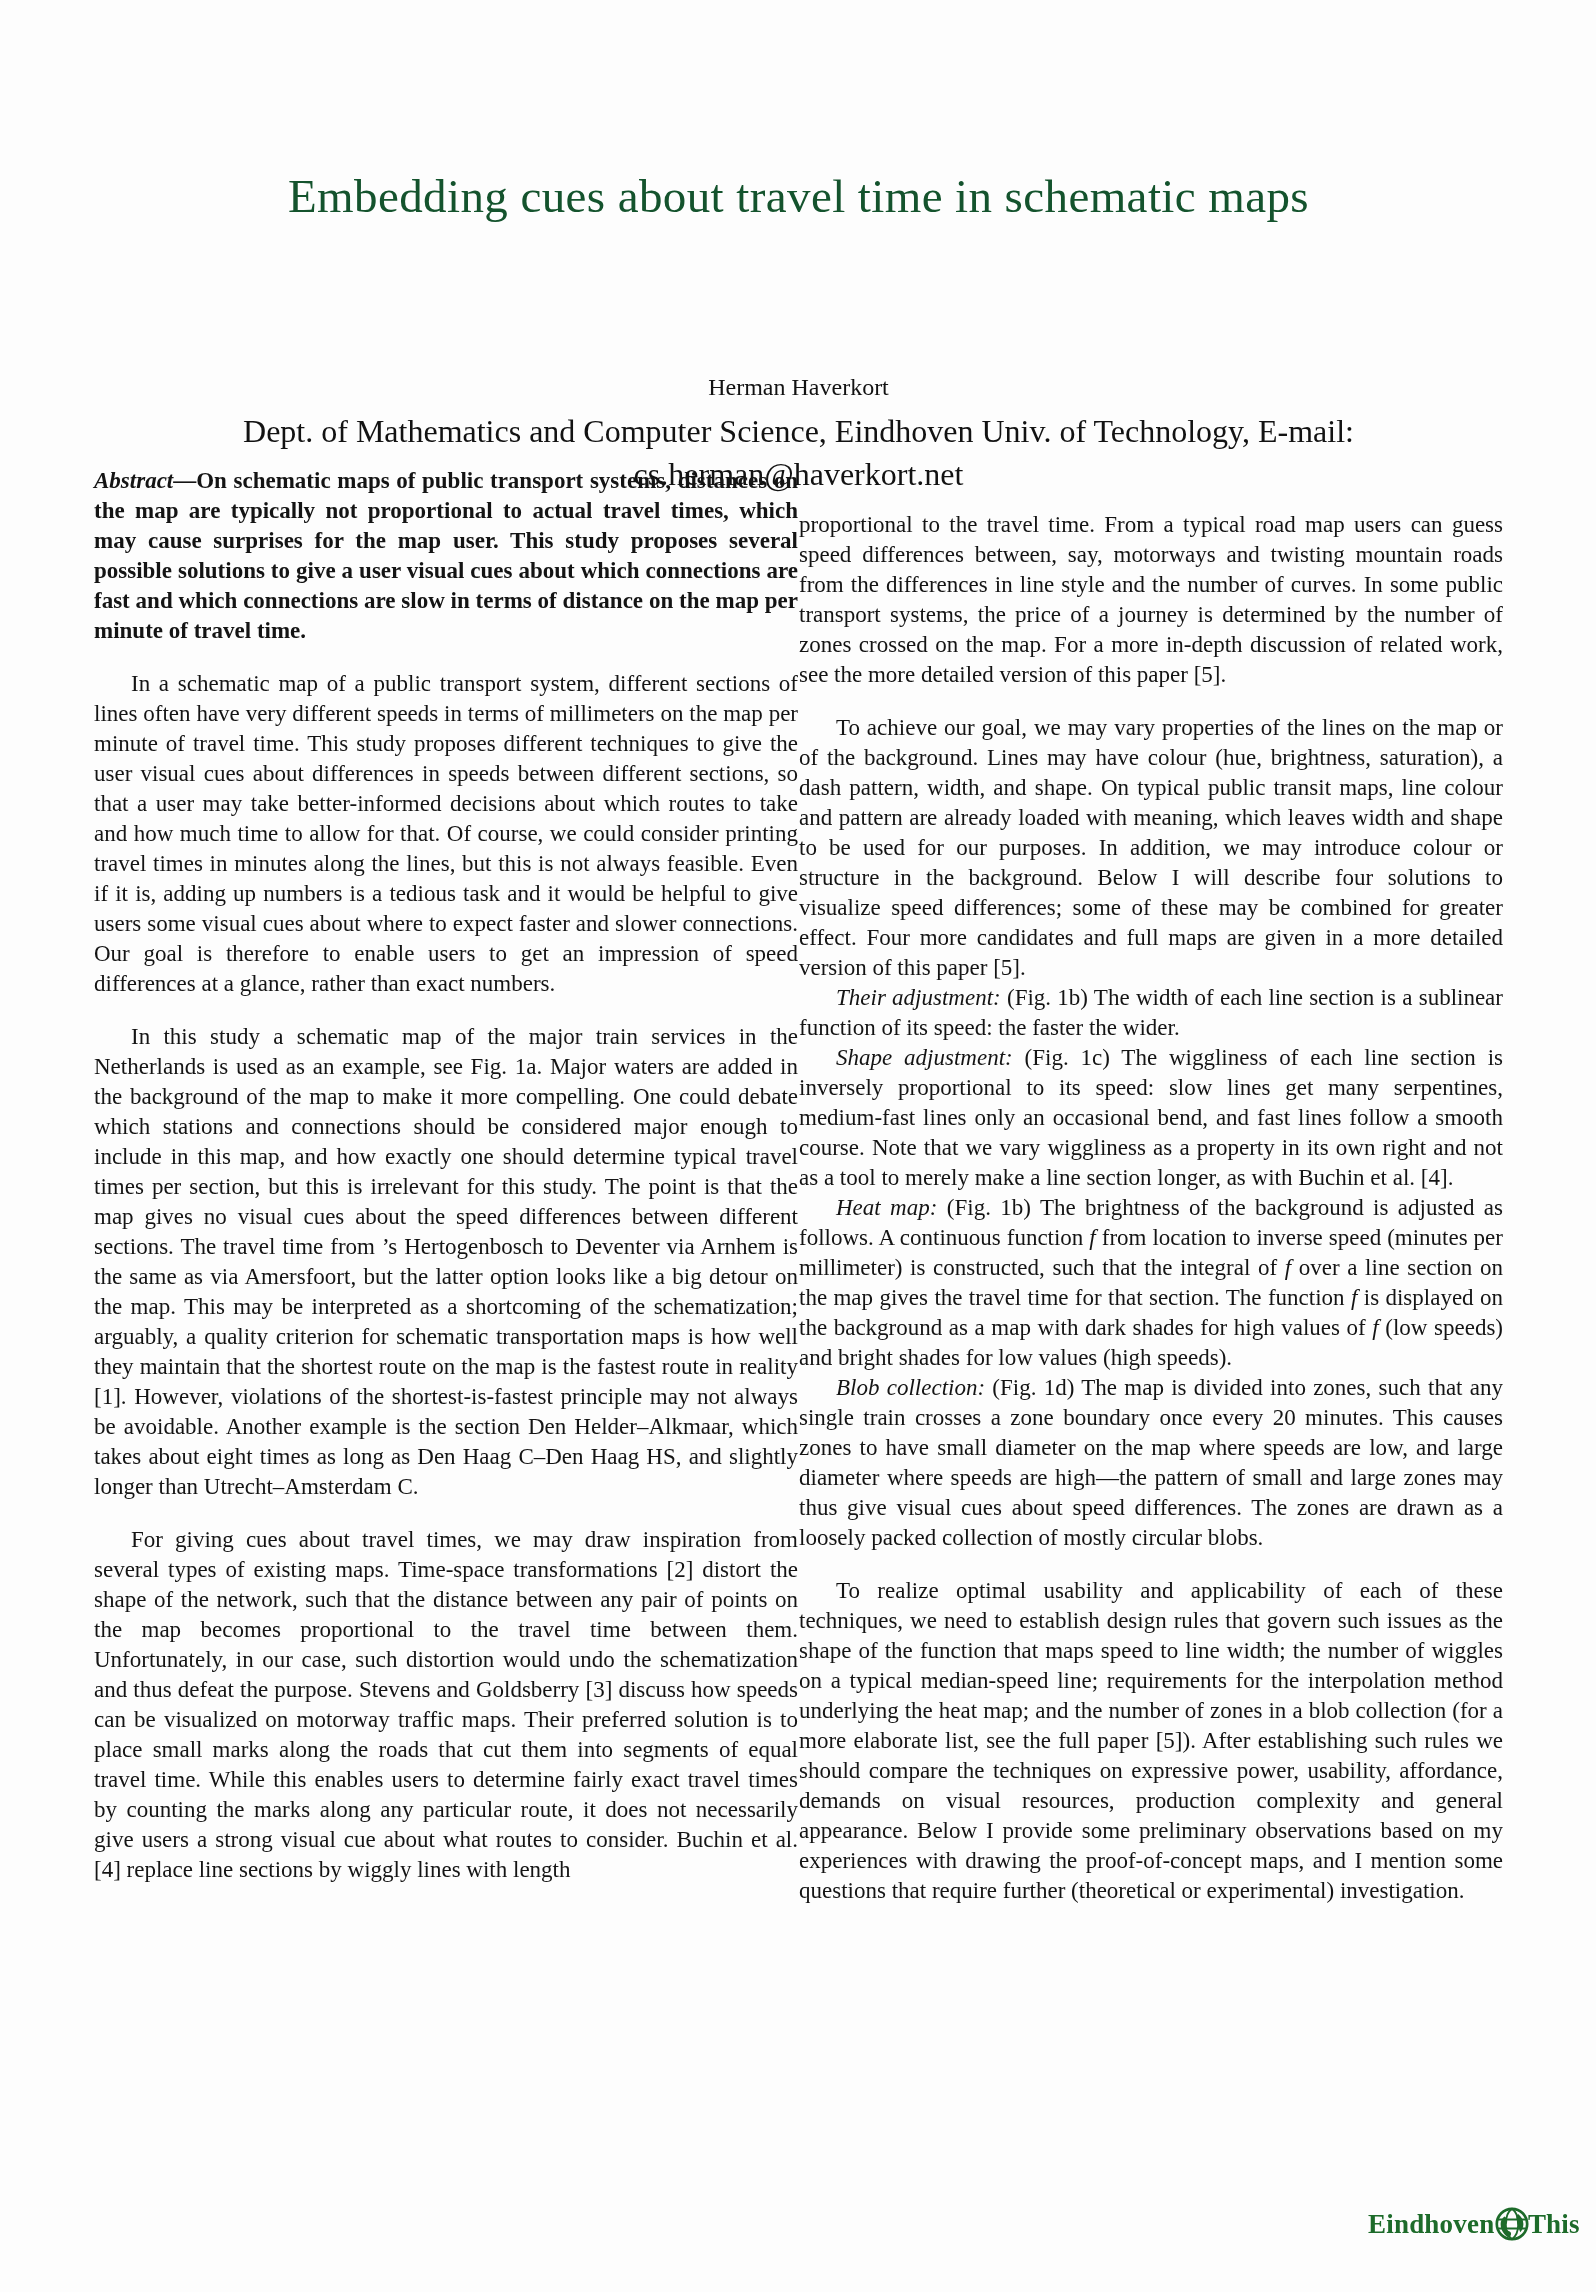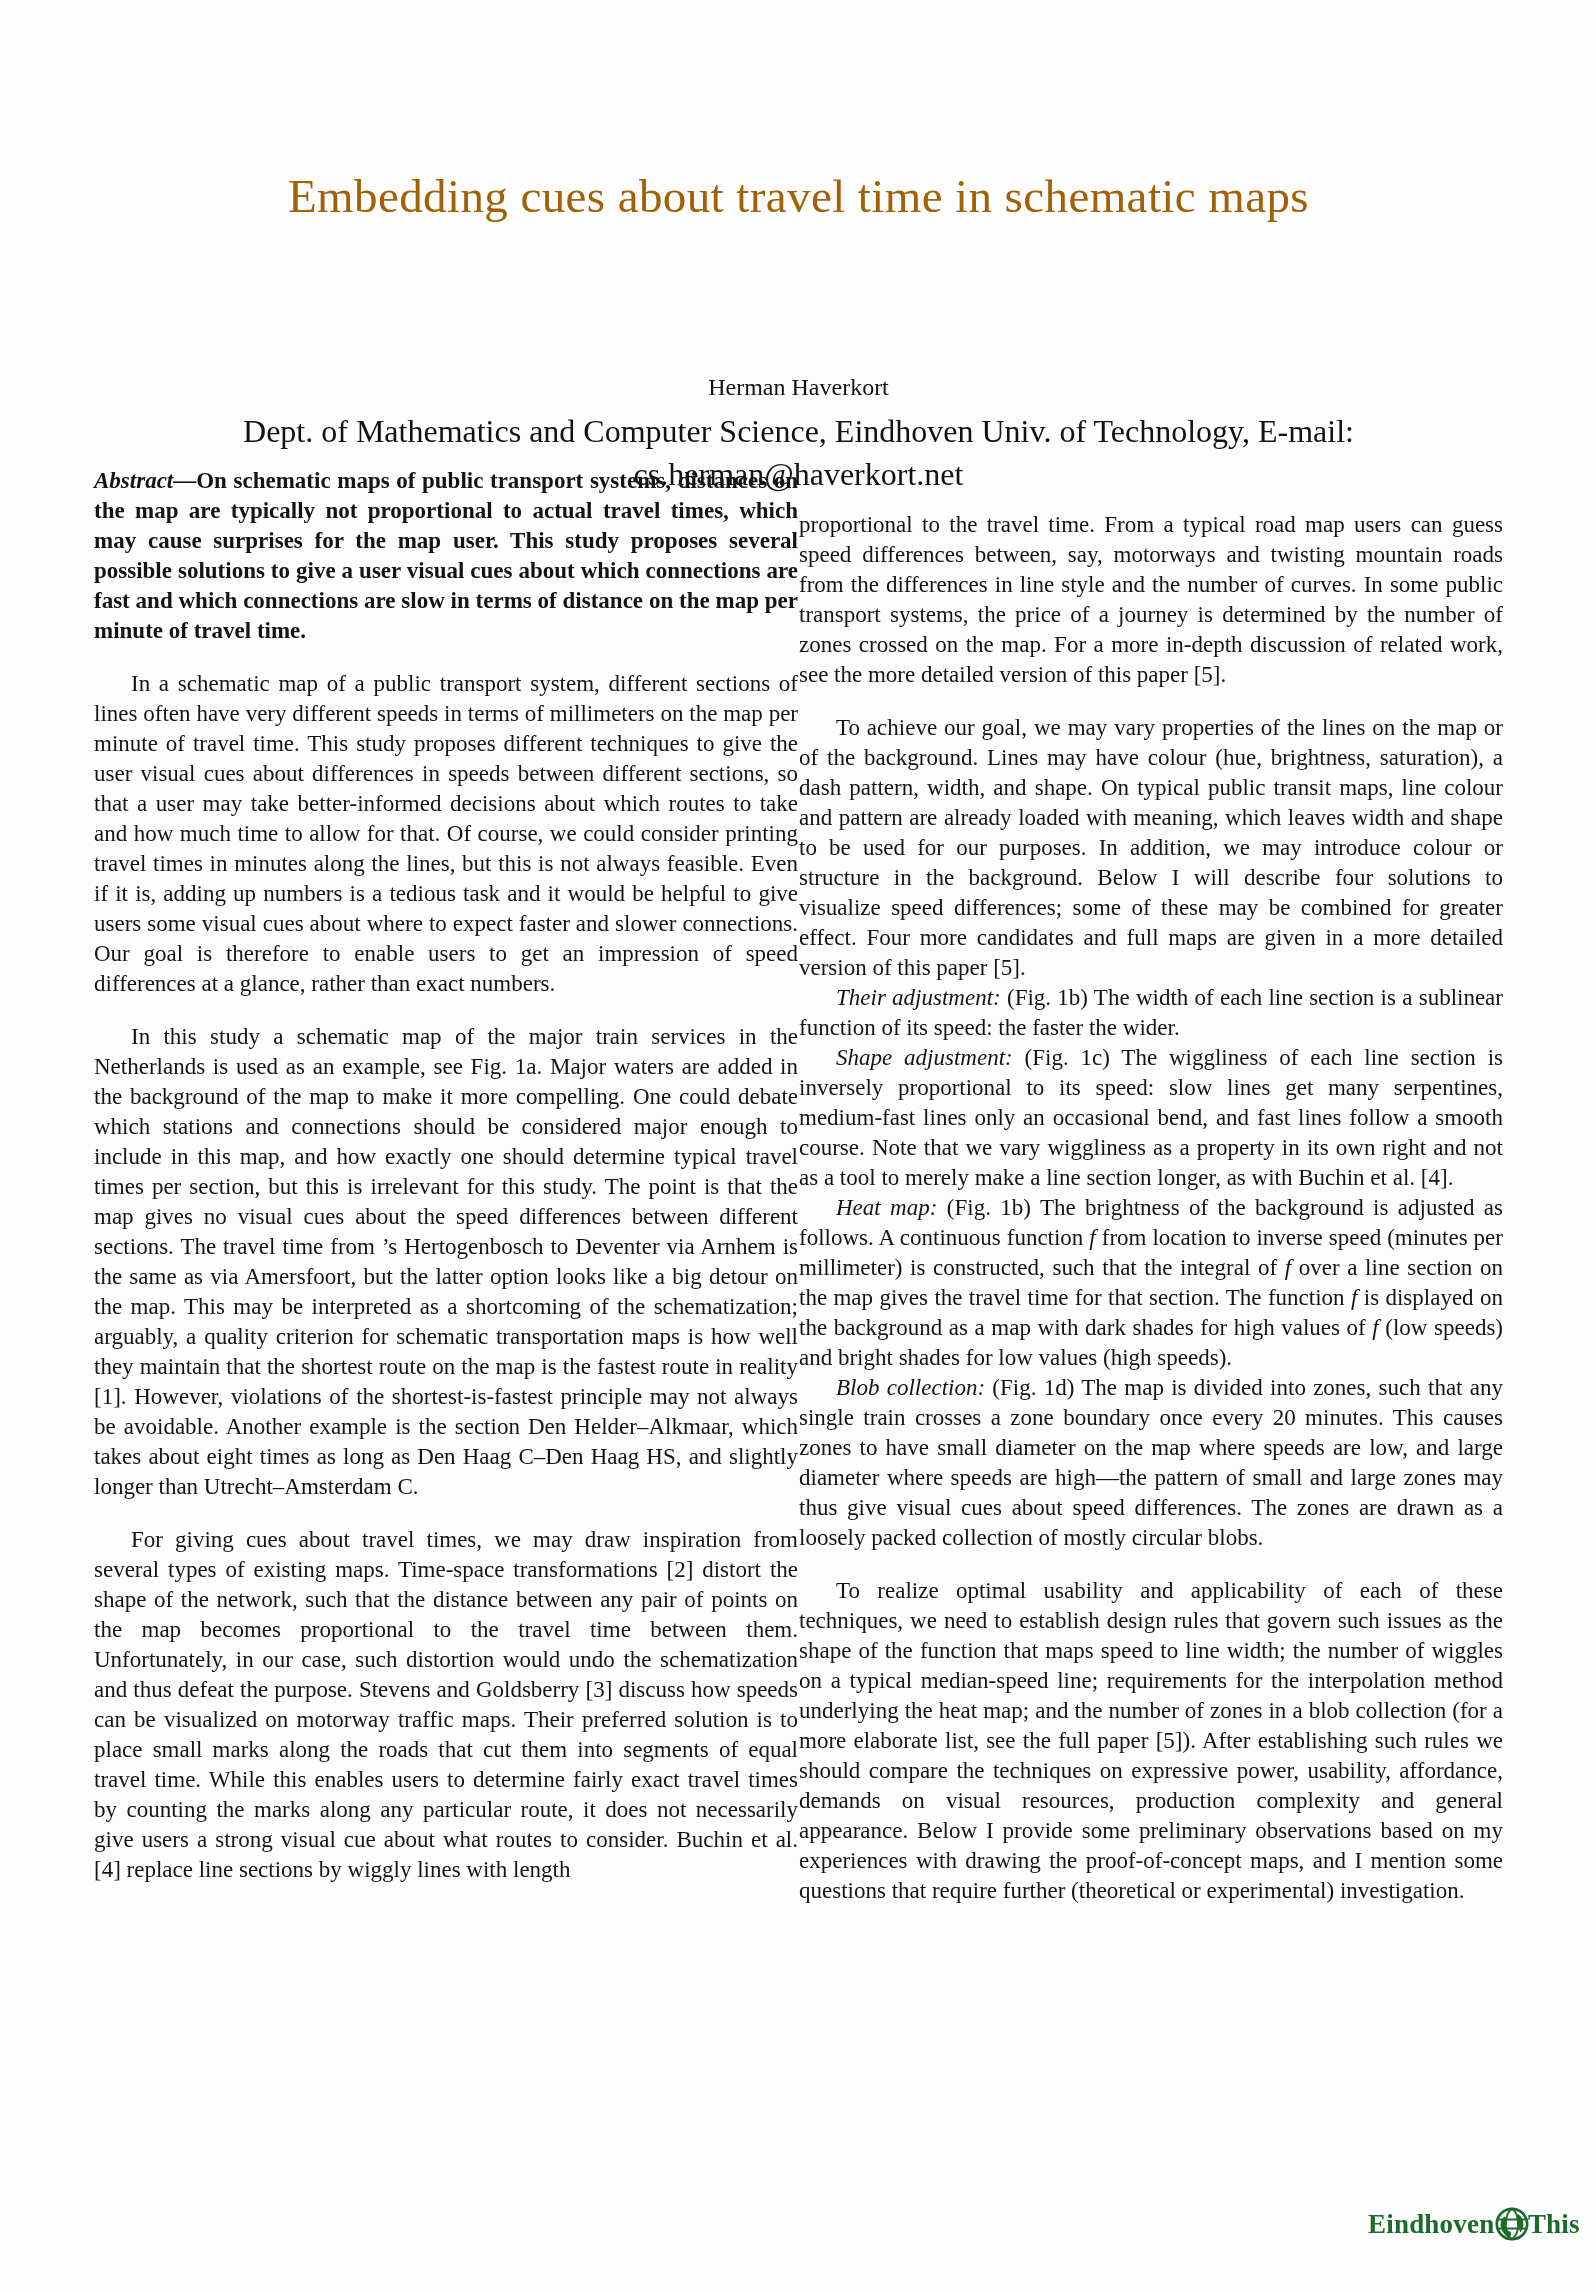--- a/index.html
+++ b/index.html
@@ -31,21 +31,21 @@
     top: 172px;
     width: 1409px;
     text-align: center;
   }
   .paper-title {
     font-family: "Liberation Serif", "DejaVu Serif", serif;
     font-size: 47px;
     font-weight: 400;
     letter-spacing: 0.4px;
     line-height: 1.05;
-    color: #a16207;
+    color: #14532d;
     white-space: nowrap;
   }
 
   .author-block {
     position: absolute;
     left: 94px;
     top: 371px;
     width: 1409px;
     text-align: center;
   }

